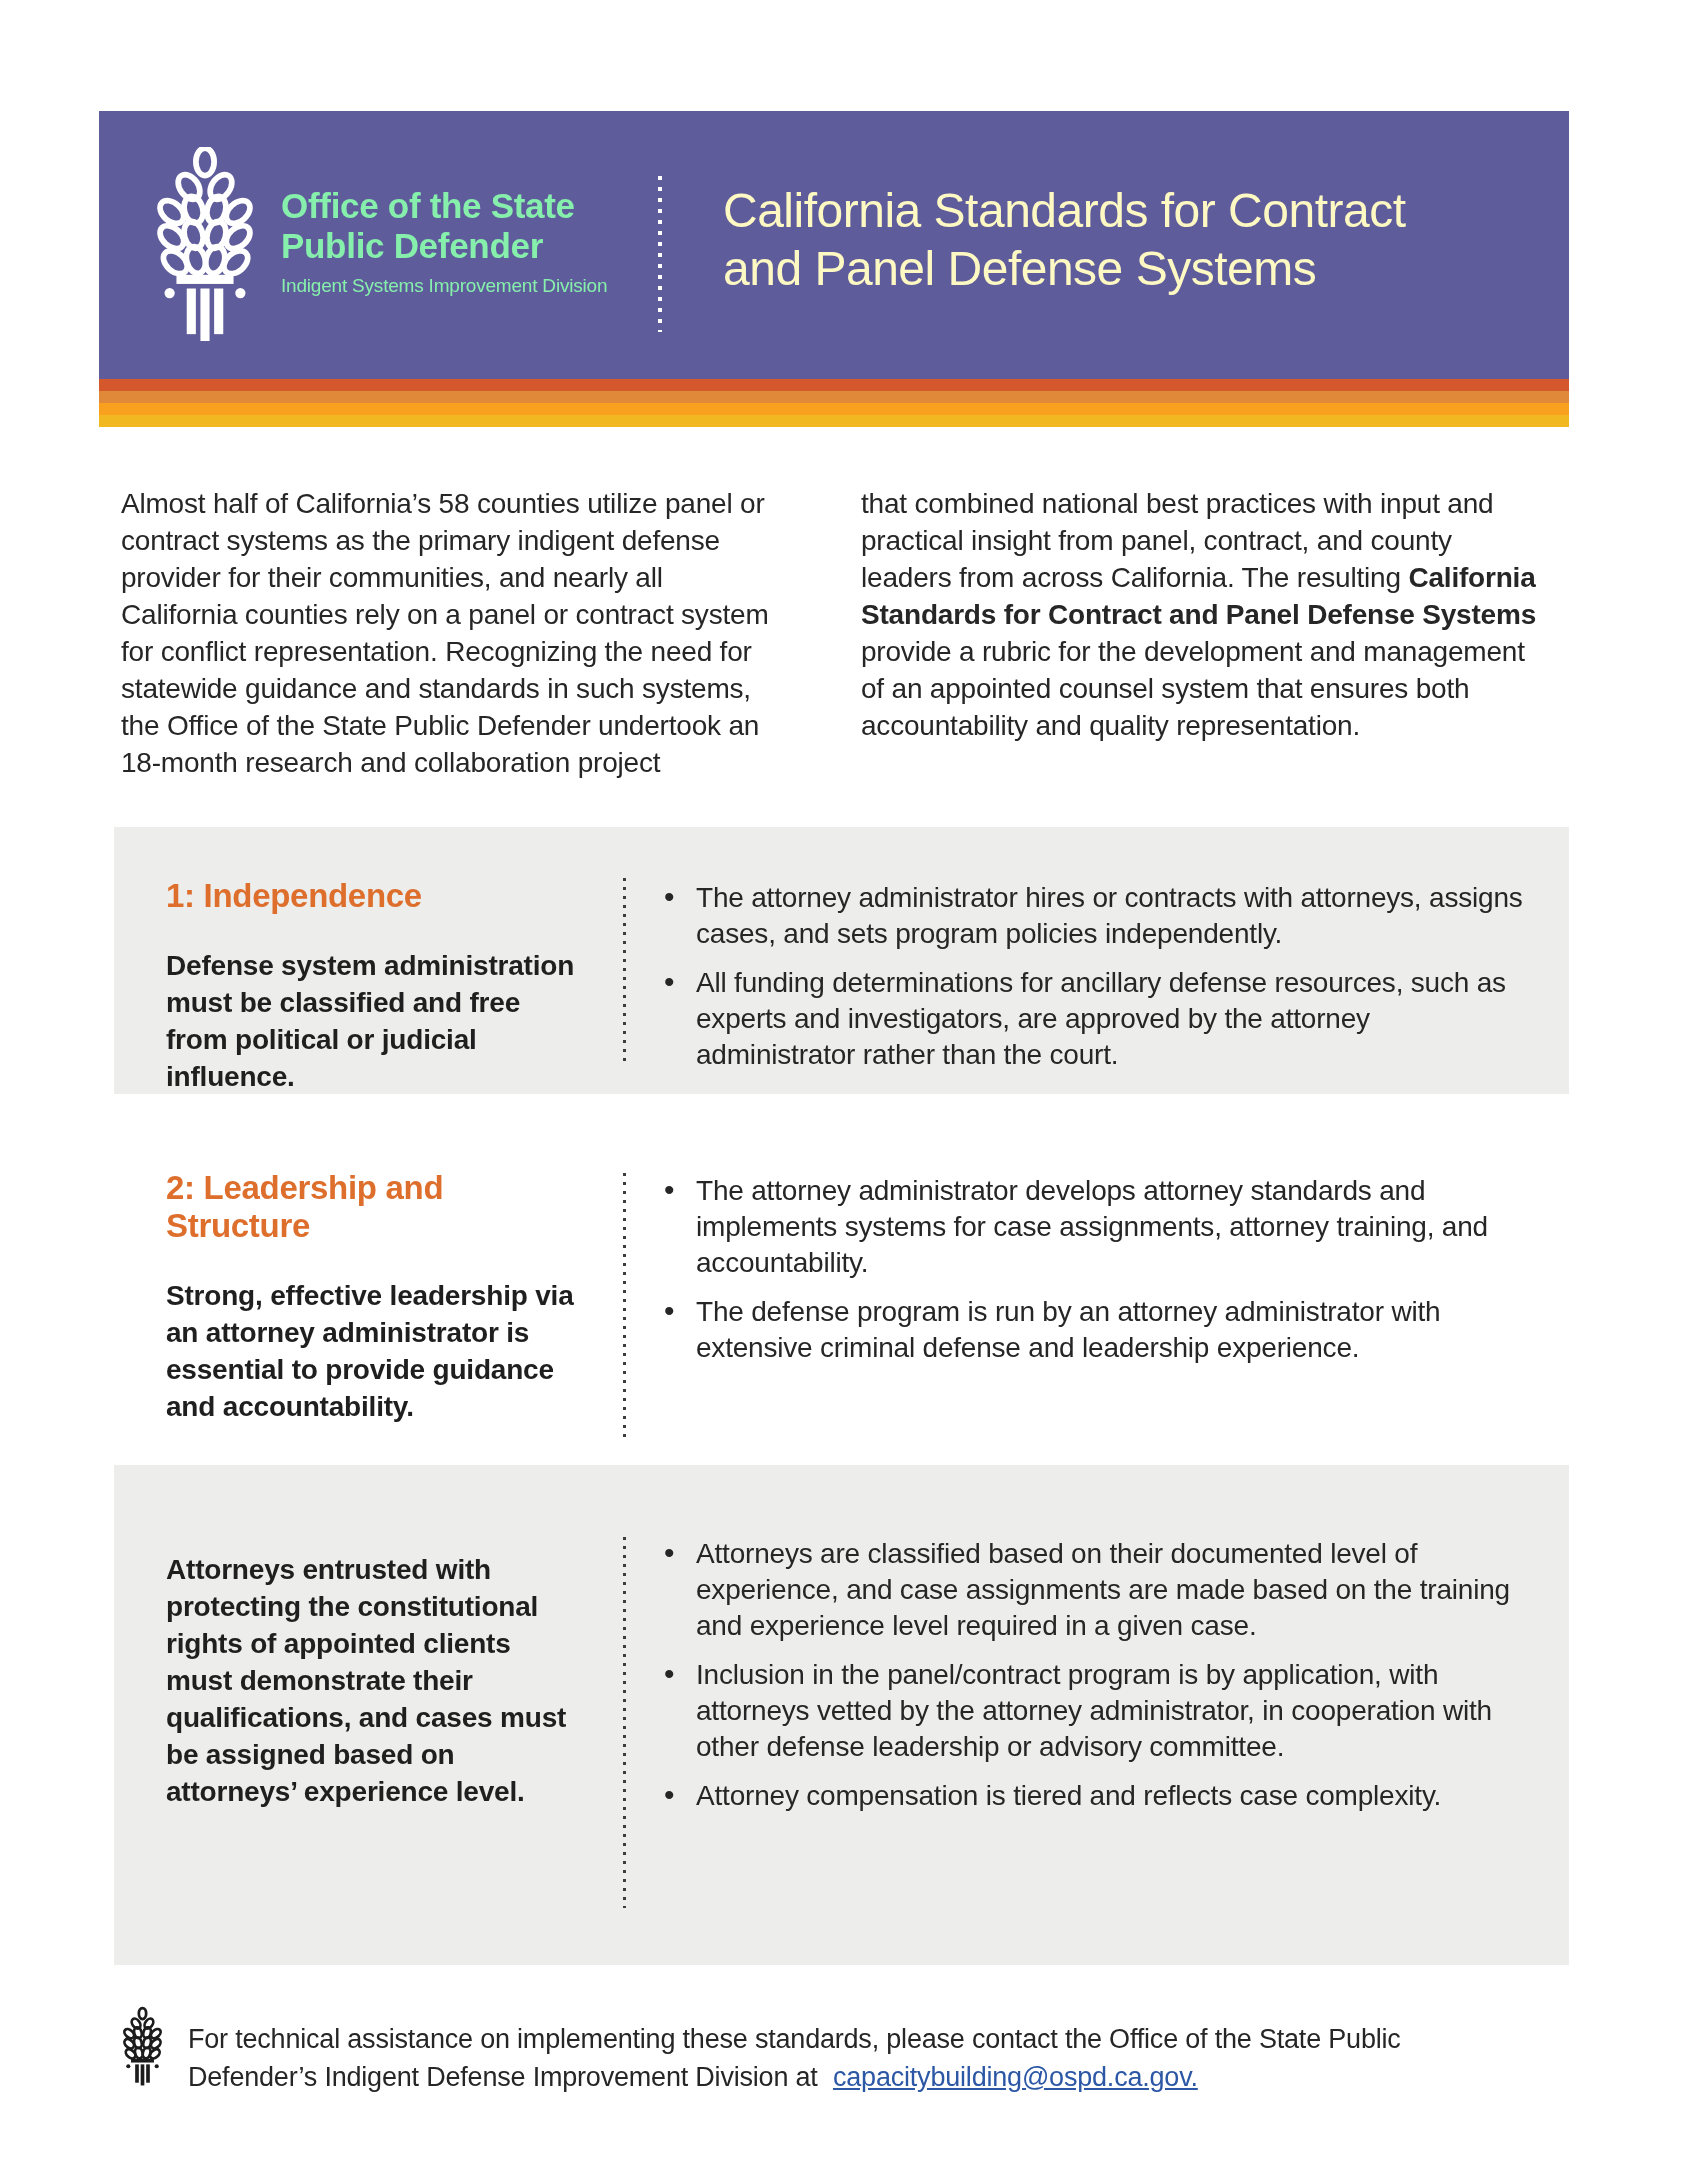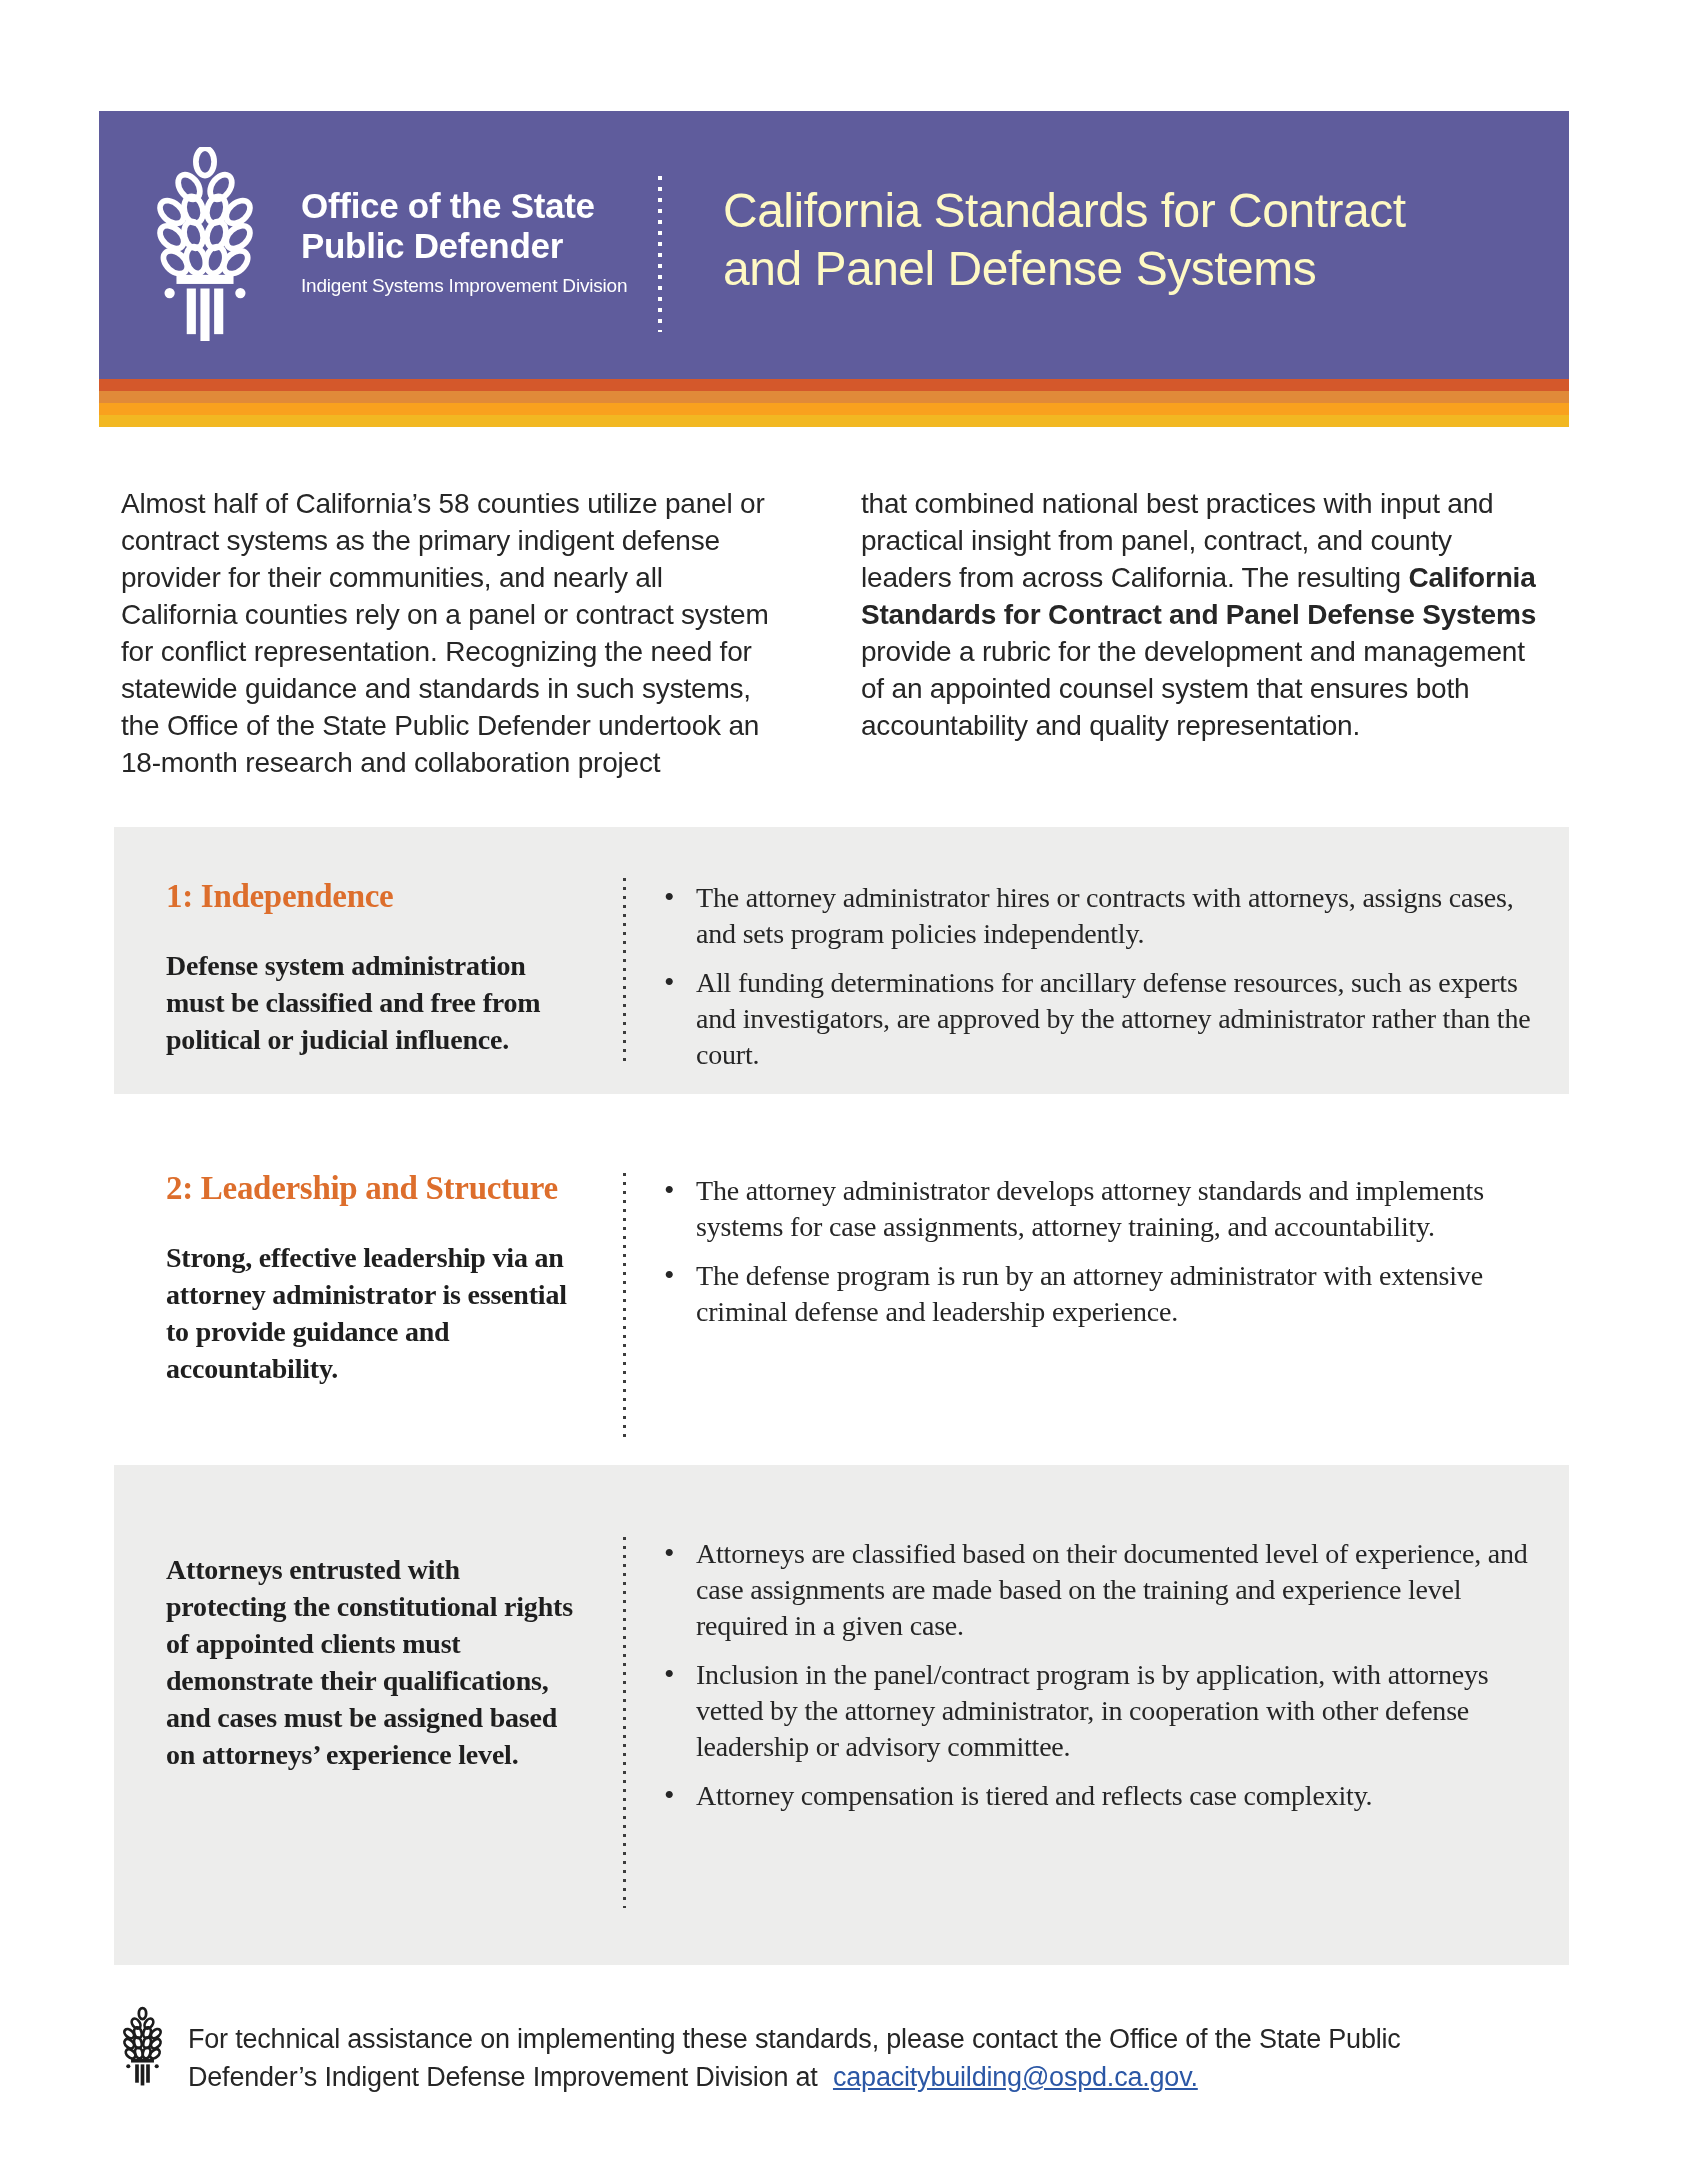--- a/index.html
+++ b/index.html
@@ -13,36 +13,36 @@
   .s1 { background:#d4582b; }
   .s2 { background:#e08a39; }
   .s3 { background:#f9a11e; }
   .s4 { background:#f2b822; }
 
   .logo { position:absolute; color:#ffffff; }
   .logo-header { left:28px; top:36px; width:156px; height:194px; }
   .leaf { fill:none; stroke:currentColor; stroke-width:5; }
   .colpart { fill:currentColor; }
 
-  .orgtext { position:absolute; left:202px; top:75px; color:#ffffff; }
+  .orgtext { position:absolute; left:182px; top:75px; color:#86efac; }
   .orgname { font-size:35px; font-weight:bold; line-height:40px; letter-spacing:-0.3px; }
   .orgdiv { font-size:19px; margin-top:9px; letter-spacing:-0.2px; }
 
   .hdr-divider { position:absolute; left:559px; top:65px; height:156px; width:4px;
     background:repeating-linear-gradient(to bottom, #ffffff 0 4px, transparent 4px 11px); }
 
   .title { position:absolute; left:624px; top:71px; color:#fef9c3; font-size:48px; font-weight:normal; line-height:58px; letter-spacing:-0.5px; }
 
   
   .intro-left  { position:absolute; left:121px; top:485px; width:665px; font-size:28px; line-height:37px; letter-spacing:-0.2px; }
   .intro-right { position:absolute; left:861px; top:485px; width:685px; font-size:28px; line-height:37px; letter-spacing:-0.2px; }
   .intro-right b { font-weight:bold; }
 
   
-  .section { position:absolute; left:114px; width:1455px;font-family:Liberation Serif, serif; }
+  .section { position:absolute; left:114px; width:1455px; }
   .section.card { background:#ededec; }
   .sec1 { top:827px;  height:267px; }
   .sec2 { top:1119px; height:327px; }
   .sec3 { top:1465px; height:500px; }
 
   .sec-left  { position:absolute; left:52px; width:416px; }
   .sec1 .sec-left { top:50px; }
   .sec2 .sec-left { top:50px; }
   .sec3 .sec-left { top:62px; }
 

